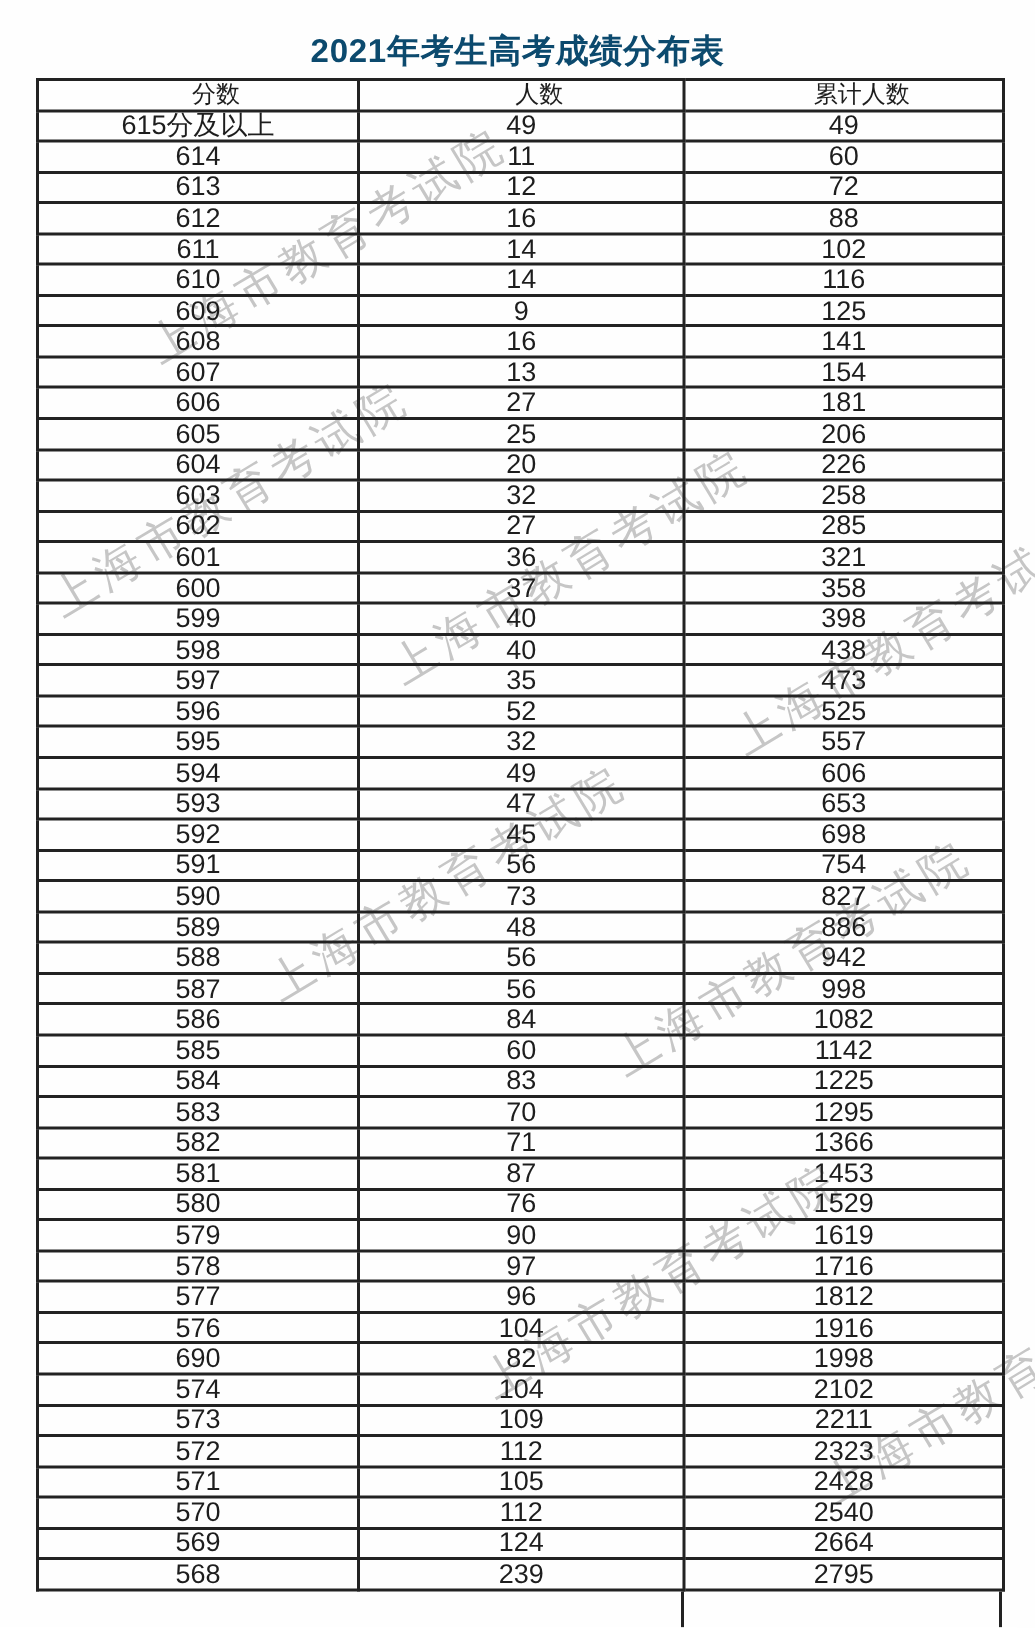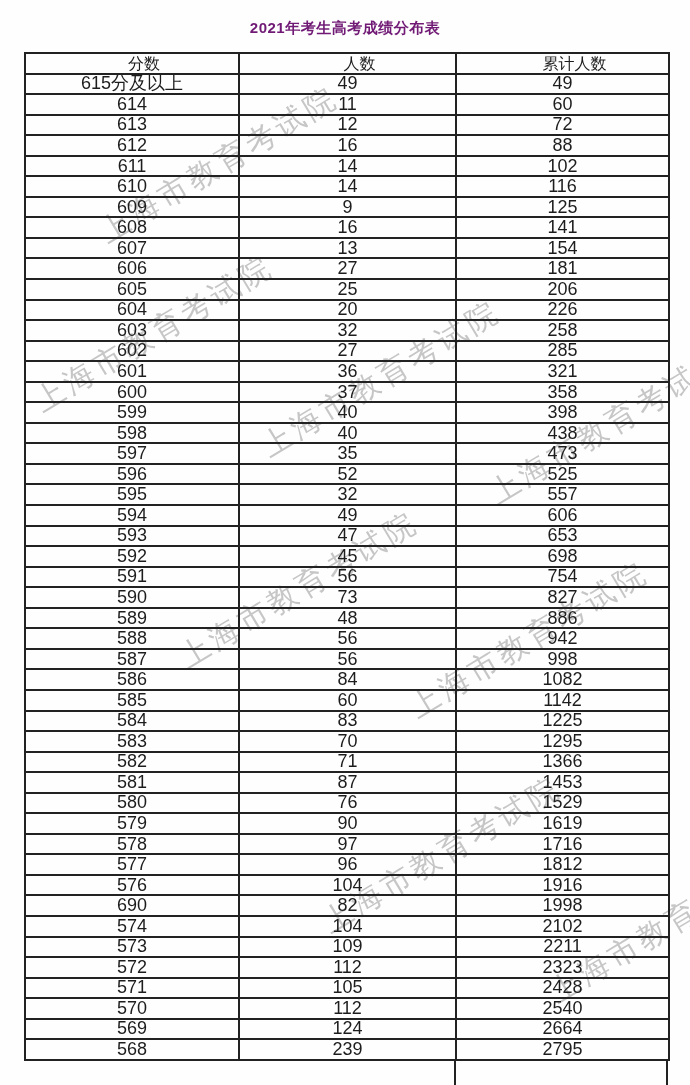--- a/index.html
+++ b/index.html
@@ -2,21 +2,21 @@
 <html><head>
 <meta charset="utf-8">
 <style>
   html,body{margin:0;padding:0;background:#ffffff;}
   .page{
     position:relative;width:690px;height:1085px;background:#fefefe;
     overflow:hidden;font-family:"Liberation Sans",sans-serif;
   }
   .title{
     position:absolute;top:19px;left:0;width:690px;margin:0;
-    text-align:center;font-size:15px;font-weight:bold;color:#701a75;
+    text-align:center;font-size:22px;font-weight:bold;color:#0c4a6e;
     letter-spacing:0.5px;
   }
   table.score-table{
     position:absolute;left:24px;top:52px;
     border-collapse:collapse;table-layout:fixed;
   }
   .score-table th,.score-table td{
     border:2px solid #222222;text-align:center;vertical-align:middle;
     padding:0;height:18.55px;color:#1d1d1d;overflow:hidden;white-space:nowrap;
   }

